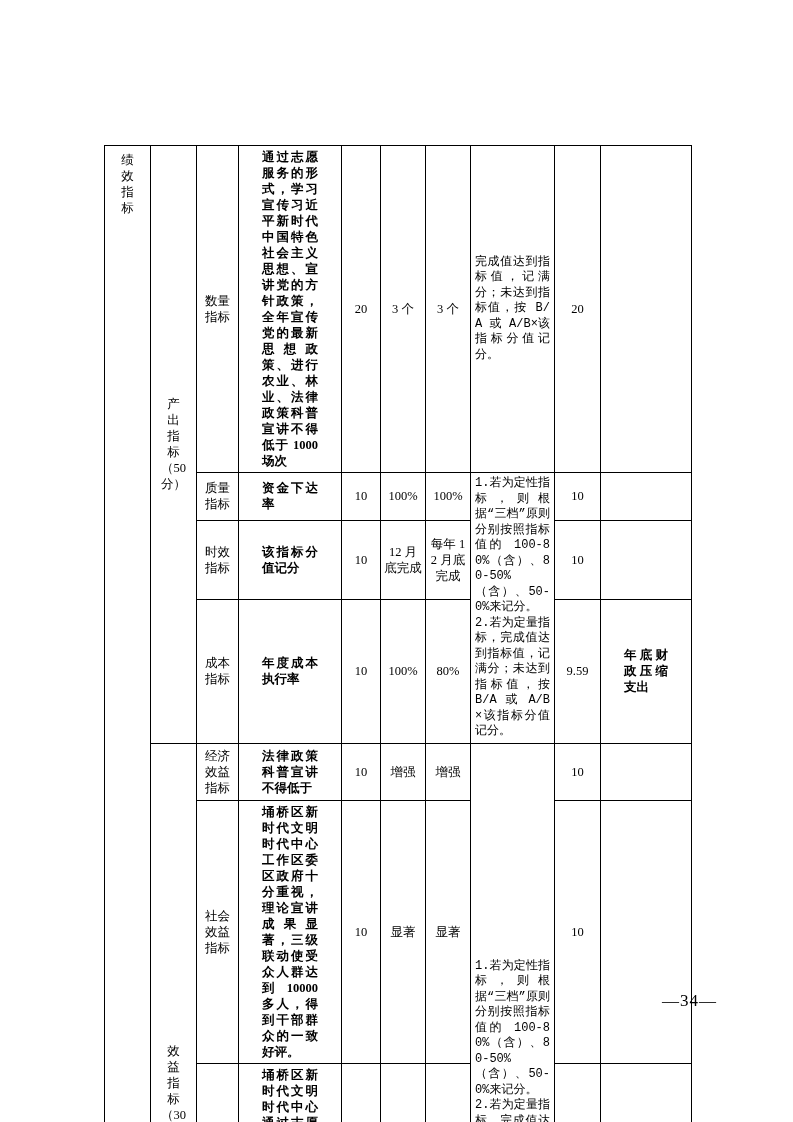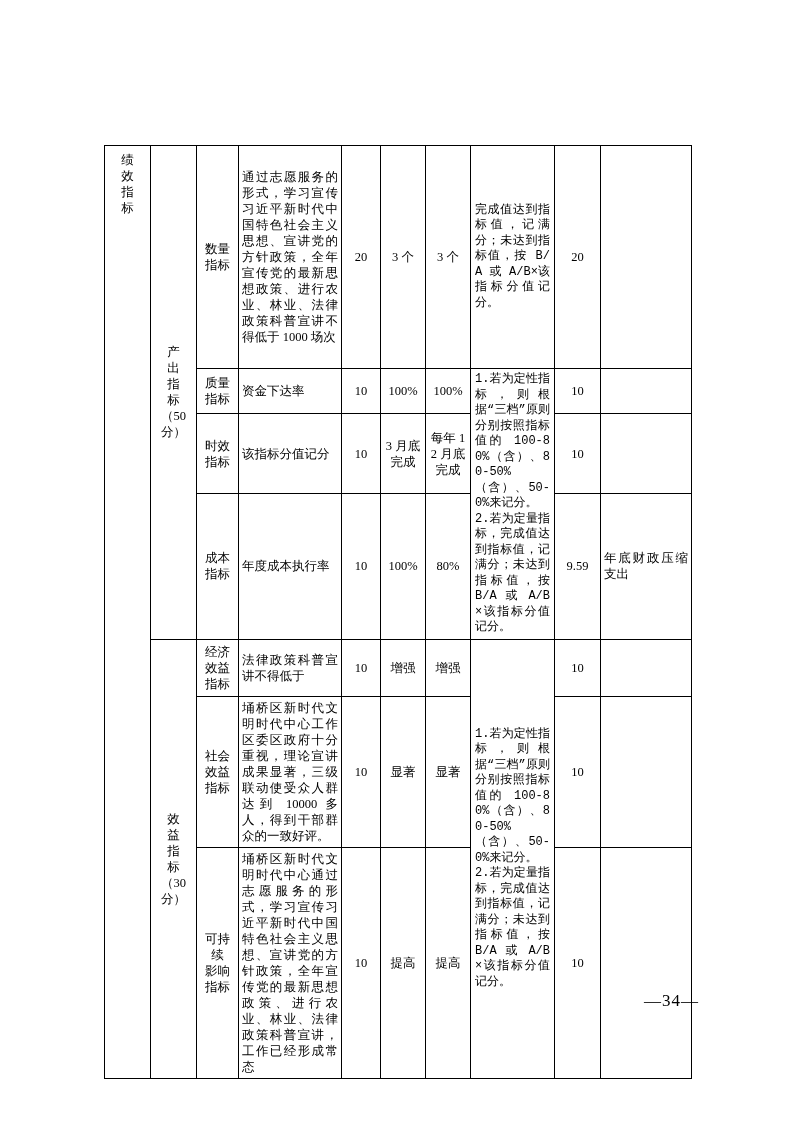--- a/index.html
+++ b/index.html
@@ -16,34 +16,35 @@
     border:1px solid #000;
     padding:2px 3px;
     font-size:12.5px;
     line-height:16px;
     vertical-align:middle;
     text-align:center;
     word-break:break-all;
   }
   td.desc{
     text-align:justify;text-align-last:left;
-    padding:3px 3px;
+    padding:3px 23px;
+    font-weight:bold;
   }
   td.rule{
     text-align:justify;text-align-last:left;
     padding:3px 4px;
     white-space:pre-line;
     font-size:12px;
     line-height:15.5px;
     font-family:Liberation Mono, monospace;
   }
   .pre{white-space:pre-line;}
   td.topcell{vertical-align:top;padding-top:6px;}
   .pagenum{
-    position:absolute;left:644px;top:991px;
+    position:absolute;left:662px;top:991px;
     font-size:17px;letter-spacing:1px;
   }
 </style>
 </head>
 <body>
 
 <div class="page">
 
   <table class="perf">
     <colgroup>
@@ -93,21 +94,21 @@
 2.若为定量指标，完成值达到指标值，记满分；未达到指标值，按 B/A 或 A/B×该指标分值记分。</td>
       <td>10</td>
       <td></td>
     </tr>
 
     <tr style="height:65px">
       <td class="pre">时效
 指标</td>
       <td class="desc">该指标分值记分</td>
       <td>10</td>
-      <td>3 月底完成</td>
+      <td>12 月底完成</td>
       <td>每年 12 月底完成</td>
       <td>10</td>
       <td></td>
     </tr>
 
     <tr style="height:118px">
       <td class="pre">成本
 指标</td>
       <td class="desc">年度成本执行率</td>
       <td>10</td>

